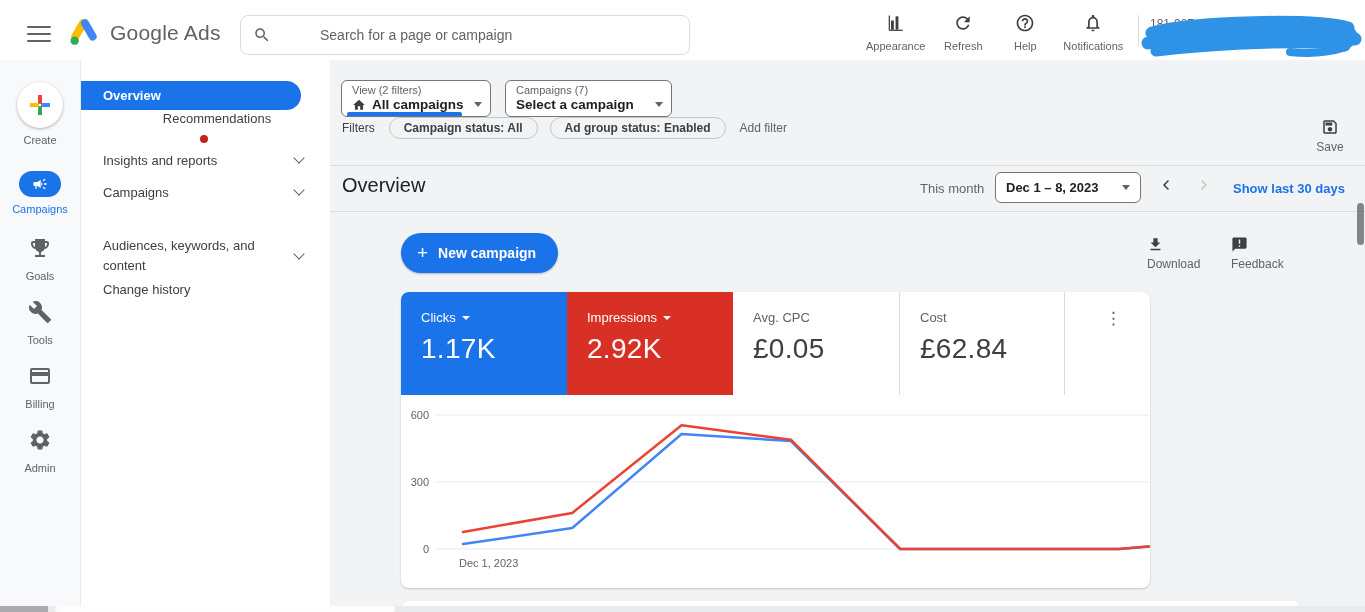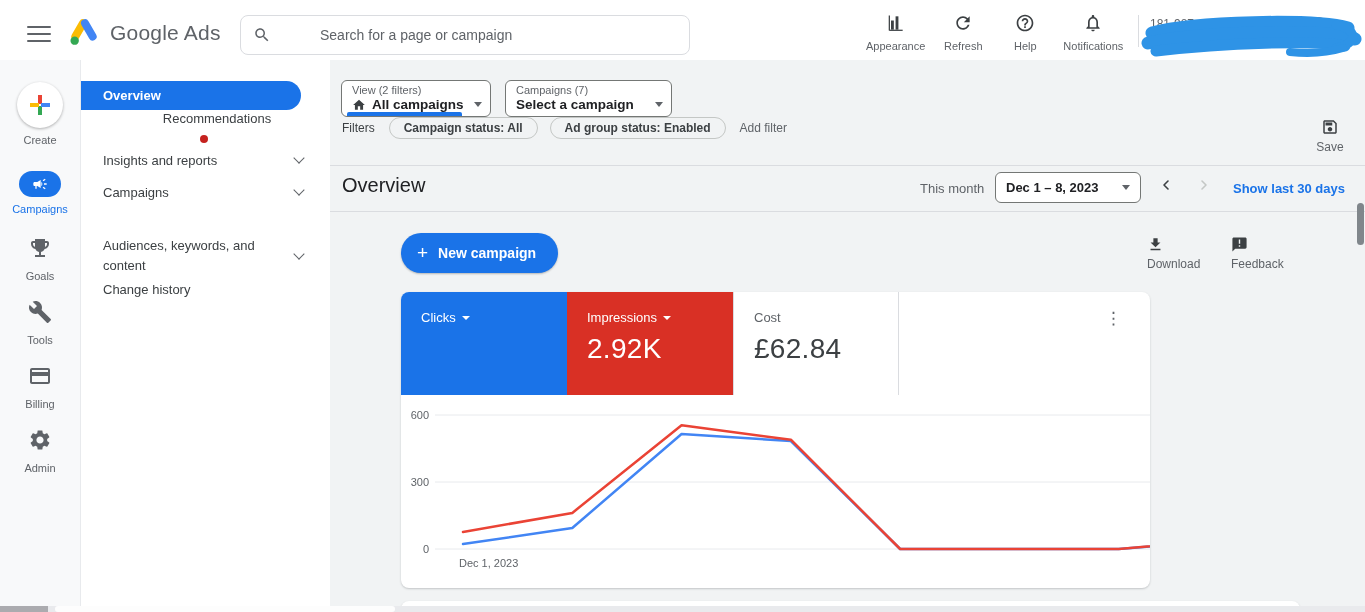--- a/index.html
+++ b/index.html
@@ -324,24 +324,29 @@
       <svg viewBox="0 0 24 24" fill="currentColor">
           <path d="M20 2H4c-1.1 0-1.99.9-1.99 2L2 22l4-4h14c1.1 0 2-.9 2-2V4c0-1.1-.9-2-2-2zm-7 9h-2V5h2v6zm0 4h-2v-2h2v2z"></path>
         </svg>
       <span class="lbl">Feedback</span>
     </div>
 
     <div class="card">
       <div id="scorecards">
           <div class="score colored" style="background: rgb(26, 115, 232);">
             <div class="slabel">Clicks<span class="wcaret"></span></div>
+            <div class="svalue">1.17K</div>
           </div>
           <div class="score colored" style="background: rgb(217, 48, 37);">
             <div class="slabel">Impressions<span class="wcaret"></span></div>
             <div class="svalue">2.92K</div>
+          </div>
+          <div class="score">
+            <div class="slabel">Avg. CPC</div>
+            <div class="svalue">£0.05</div>
           </div>
           <div class="score bordered bordered-r">
             <div class="slabel">Cost</div>
             <div class="svalue">£62.84</div>
           </div>
         </div>
       <div class="kebab">⋮</div>
       <svg id="overview-chart" width="899" height="193" viewBox="0 0 899 193">
           <line x1="34" y1="154" x2="838" y2="154" stroke="#e8eaed" stroke-width="1"></line>
           <text x="28" y="158" text-anchor="end" fill="#5f6368" font-size="11" font-family="Liberation Sans, sans-serif">0</text>

